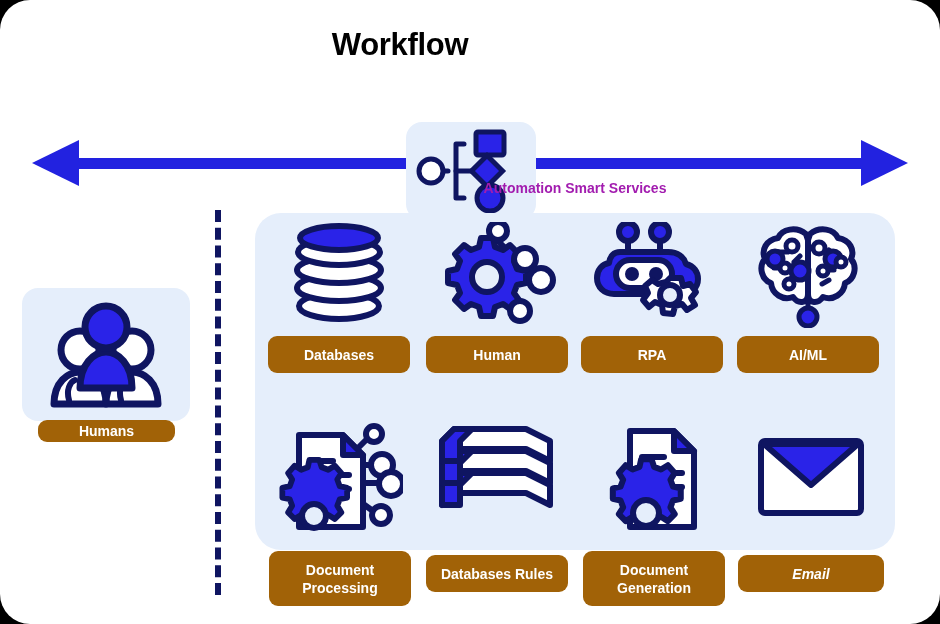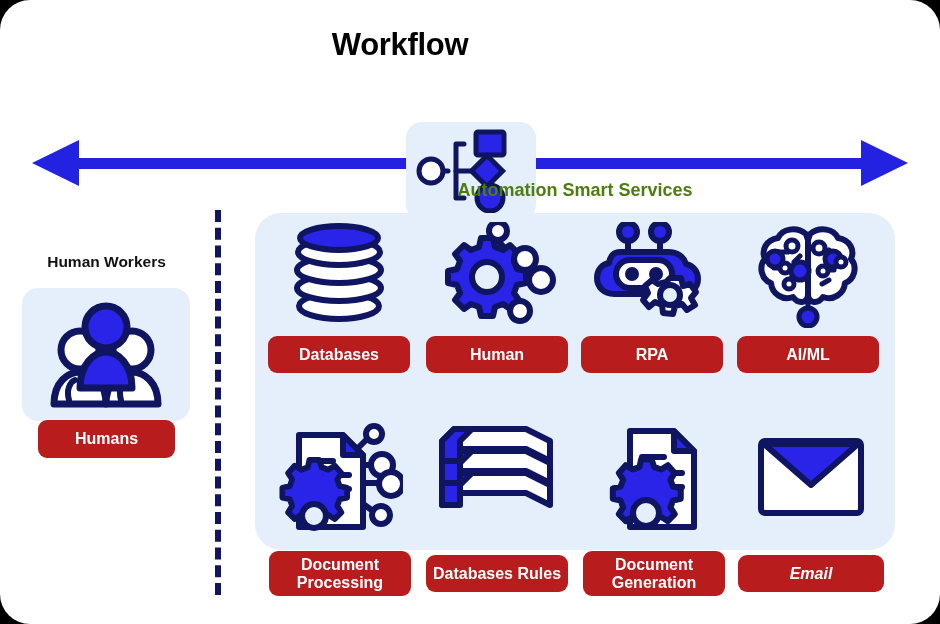--- a/index.html
+++ b/index.html
@@ -70,23 +70,23 @@
     width: 130px; height: 98px;
     background: #e5eefb;
     border-radius: 16px;
   }
   
   #services-heading {
     position: absolute;
     left: 255px; top: 180px;
     width: 640px;
     text-align: center;
-    font-size: 18px;
+    font-size: 14px;
     font-weight: bold;
-    color: #4d7c0f;
+    color: #a21caf;
   }
   
   #divider {
     position: absolute;
     left: 215px; top: 210px;
     width: 0;
     height: 385px;
     border-left: 6px dashed #0f1561;
   }
   
@@ -125,35 +125,35 @@
   .svc-icon {
     position: absolute;
     left: 50%;
     transform: translateX(-50%);
     top: 0;
   }
   .svc-label {
     position: absolute;
     left: 50%;
     transform: translateX(-50%);
-    background: #b91c1c;
+    background: #a16207;
     color: #ffffff;
-    font-size: 16px;
+    font-size: 14px;
     font-weight: bold;
     border-radius: 9px;
     text-align: center;
     line-height: 18px;
     display: flex;
     align-items: center;
     justify-content: center;
     white-space: pre-line;
     box-sizing: border-box;
   }
   .row1 .svc-label { top: 114px; width: 142px; height: 37px; }
-  .row2 .svc-label { top: 128px; width: 142px; height: 45px; }
+  .row2 .svc-label { top: 128px; width: 142px; height: 55px; }
   #svc-business-rules .svc-label { height: 37px; top: 132px; }
   #svc-email .svc-label { height: 37px; top: 132px; width: 146px; font-style: italic; }
   
   #svc-databases { left: 268px; top: 222px; width: 142px; }
   #svc-apis      { left: 426px; top: 222px; width: 142px; }
   #svc-rpa       { left: 581px; top: 222px; width: 142px; }
   #svc-aiml      { left: 737px; top: 222px; width: 142px; }
   
   #svc-doc-processing { left: 269px; top: 423px; width: 142px; }
   #svc-business-rules { left: 426px; top: 423px; width: 142px; }
@@ -185,38 +185,37 @@
         <rect x="70" y="38" width="22" height="22" transform="rotate(45 81 49)" fill="#2a23e8" stroke="#0f1561" stroke-width="5"></rect>
         <circle cx="84" cy="76" r="13" fill="#2a23e8" stroke="#0f1561" stroke-width="5"></circle>
       </svg>
     </div>
   </div>
 
   <div id="services-heading">Automation Smart Services</div>
 
   <div id="divider"></div>
 
-  <div id="human-heading">Human Workers</div>
   <div id="human-panel"></div>
   <div id="humans-icon">
     <svg width="132" height="110" viewBox="0 0 132 110">
 
       <path d="M14 104 C14 82 28 72 40 72 C52 72 66 82 66 104 Z" fill="#ffffff" stroke="#0f1561" stroke-width="7" stroke-linejoin="round"></path>
       <path d="M29 100 C26 90 30 82 35 80" fill="none" stroke="#0f1561" stroke-width="6" stroke-linecap="round"></path>
       <circle cx="40" cy="50" r="19" fill="#ffffff" stroke="#0f1561" stroke-width="7"></circle>
 
       <path d="M66 104 C66 82 80 72 92 72 C104 72 118 82 118 104 Z" fill="#ffffff" stroke="#0f1561" stroke-width="7" stroke-linejoin="round"></path>
       <path d="M81 100 C78 90 82 82 87 80" fill="none" stroke="#0f1561" stroke-width="6" stroke-linecap="round"></path>
       <circle cx="92" cy="50" r="19" fill="#ffffff" stroke="#0f1561" stroke-width="7"></circle>
 
       <path d="M40 88 C40 64 54 52 66 52 C78 52 92 64 92 88 Z" fill="#2a23e8" stroke="#0f1561" stroke-width="7" stroke-linejoin="round"></path>
       <circle cx="66" cy="27" r="21" fill="#2a23e8" stroke="#0f1561" stroke-width="7"></circle>
     </svg>
   </div>
-  <div class="svc-label" id="humans-label" style="left:38px; top:420px; width:137px; height:38px; transform:none;">Humans</div>
+  <div class="svc-label" id="humans-label" style="left:38px; top:420px; width:137px; height:22px; transform:none;">Humans</div>
 
   <div id="services-panel"></div>
 
   <div class="svc row1" id="svc-databases">
     <div class="svc-icon">
       <svg width="96" height="106" viewBox="0 0 96 106">
         <g stroke="#0f1561" stroke-width="6">
           <ellipse cx="48" cy="84" rx="40" ry="13" fill="#ffffff"></ellipse>
           <ellipse cx="48" cy="66" rx="42" ry="13" fill="#ffffff"></ellipse>
           <ellipse cx="48" cy="48" rx="42" ry="13" fill="#ffffff"></ellipse>

